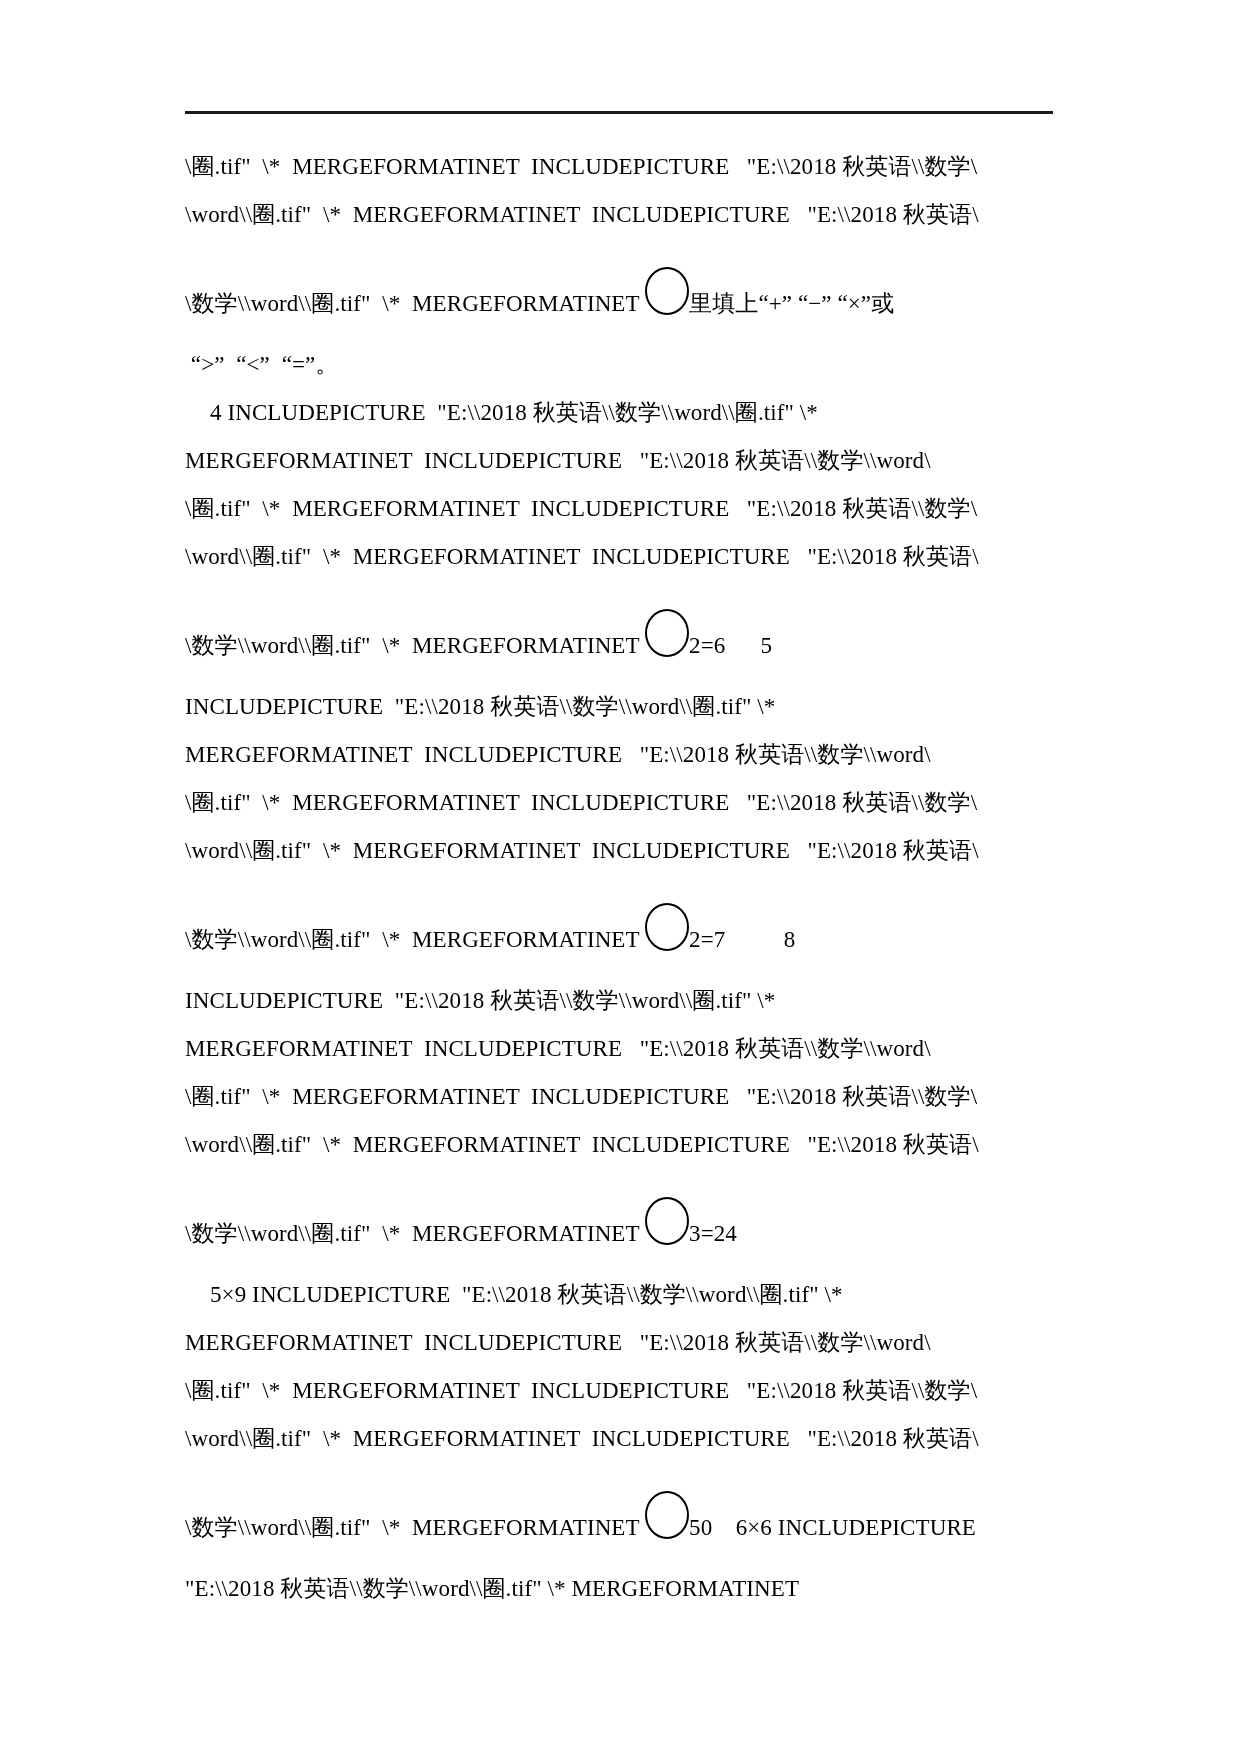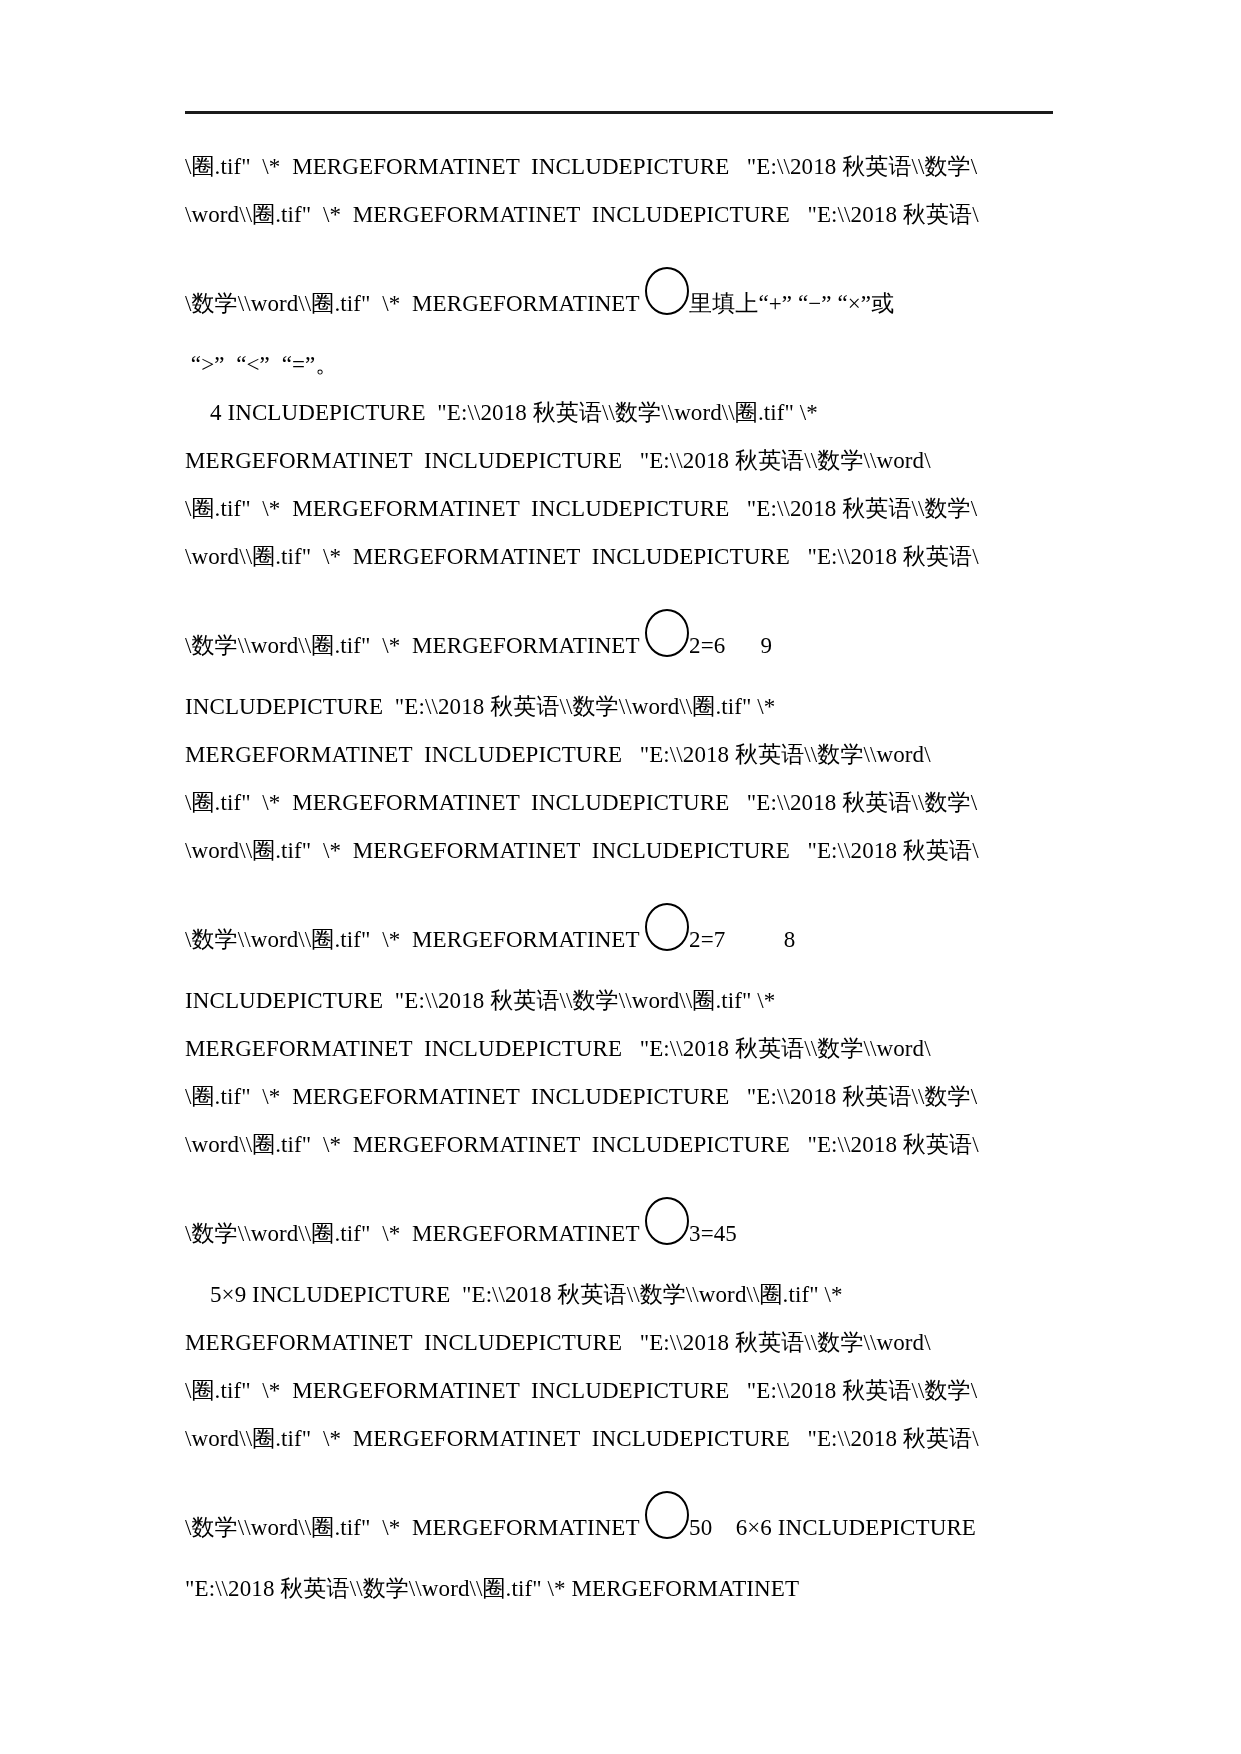--- a/index.html
+++ b/index.html
@@ -58,31 +58,31 @@
   <div class="header-rule"></div>
   <div class="content" id="doc-content">
       <div class="line"><span>\圈.tif"  \*  MERGEFORMATINET  INCLUDEPICTURE   "E:\\2018 秋英语\\数学\</span></div>
       <div class="line"><span>\word\\圈.tif"  \*  MERGEFORMATINET  INCLUDEPICTURE   "E:\\2018 秋英语\</span></div>
       <div class="line circle-line"><span>\数学\\word\\圈.tif"  \*  MERGEFORMATINET </span><span class="circle"></span><span>里填上“+” “−” “×”或</span></div>
       <div class="line"><span> “&gt;”  “&lt;”  “=”。</span></div>
       <div class="line indent"><span>4 INCLUDEPICTURE  "E:\\2018 秋英语\\数学\\word\\圈.tif" \*</span></div>
       <div class="line"><span>MERGEFORMATINET  INCLUDEPICTURE   "E:\\2018 秋英语\\数学\\word\</span></div>
       <div class="line"><span>\圈.tif"  \*  MERGEFORMATINET  INCLUDEPICTURE   "E:\\2018 秋英语\\数学\</span></div>
       <div class="line"><span>\word\\圈.tif"  \*  MERGEFORMATINET  INCLUDEPICTURE   "E:\\2018 秋英语\</span></div>
-      <div class="line circle-line"><span>\数学\\word\\圈.tif"  \*  MERGEFORMATINET </span><span class="circle"></span><span>2=6      9</span></div>
+      <div class="line circle-line"><span>\数学\\word\\圈.tif"  \*  MERGEFORMATINET </span><span class="circle"></span><span>2=6      5</span></div>
       <div class="line"><span>INCLUDEPICTURE  "E:\\2018 秋英语\\数学\\word\\圈.tif" \*</span></div>
       <div class="line"><span>MERGEFORMATINET  INCLUDEPICTURE   "E:\\2018 秋英语\\数学\\word\</span></div>
       <div class="line"><span>\圈.tif"  \*  MERGEFORMATINET  INCLUDEPICTURE   "E:\\2018 秋英语\\数学\</span></div>
       <div class="line"><span>\word\\圈.tif"  \*  MERGEFORMATINET  INCLUDEPICTURE   "E:\\2018 秋英语\</span></div>
       <div class="line circle-line"><span>\数学\\word\\圈.tif"  \*  MERGEFORMATINET </span><span class="circle"></span><span>2=7          8</span></div>
       <div class="line"><span>INCLUDEPICTURE  "E:\\2018 秋英语\\数学\\word\\圈.tif" \*</span></div>
       <div class="line"><span>MERGEFORMATINET  INCLUDEPICTURE   "E:\\2018 秋英语\\数学\\word\</span></div>
       <div class="line"><span>\圈.tif"  \*  MERGEFORMATINET  INCLUDEPICTURE   "E:\\2018 秋英语\\数学\</span></div>
       <div class="line"><span>\word\\圈.tif"  \*  MERGEFORMATINET  INCLUDEPICTURE   "E:\\2018 秋英语\</span></div>
-      <div class="line circle-line"><span>\数学\\word\\圈.tif"  \*  MERGEFORMATINET </span><span class="circle"></span><span>3=45</span></div>
+      <div class="line circle-line"><span>\数学\\word\\圈.tif"  \*  MERGEFORMATINET </span><span class="circle"></span><span>3=24</span></div>
       <div class="line indent"><span>5×9 INCLUDEPICTURE  "E:\\2018 秋英语\\数学\\word\\圈.tif" \*</span></div>
       <div class="line"><span>MERGEFORMATINET  INCLUDEPICTURE   "E:\\2018 秋英语\\数学\\word\</span></div>
       <div class="line"><span>\圈.tif"  \*  MERGEFORMATINET  INCLUDEPICTURE   "E:\\2018 秋英语\\数学\</span></div>
       <div class="line"><span>\word\\圈.tif"  \*  MERGEFORMATINET  INCLUDEPICTURE   "E:\\2018 秋英语\</span></div>
       <div class="line circle-line"><span>\数学\\word\\圈.tif"  \*  MERGEFORMATINET </span><span class="circle"></span><span>50    6×6 INCLUDEPICTURE</span></div>
       <div class="line"><span>"E:\\2018 秋英语\\数学\\word\\圈.tif" \* MERGEFORMATINET</span></div>
     </div>
 </div>
 
 </body></html>

